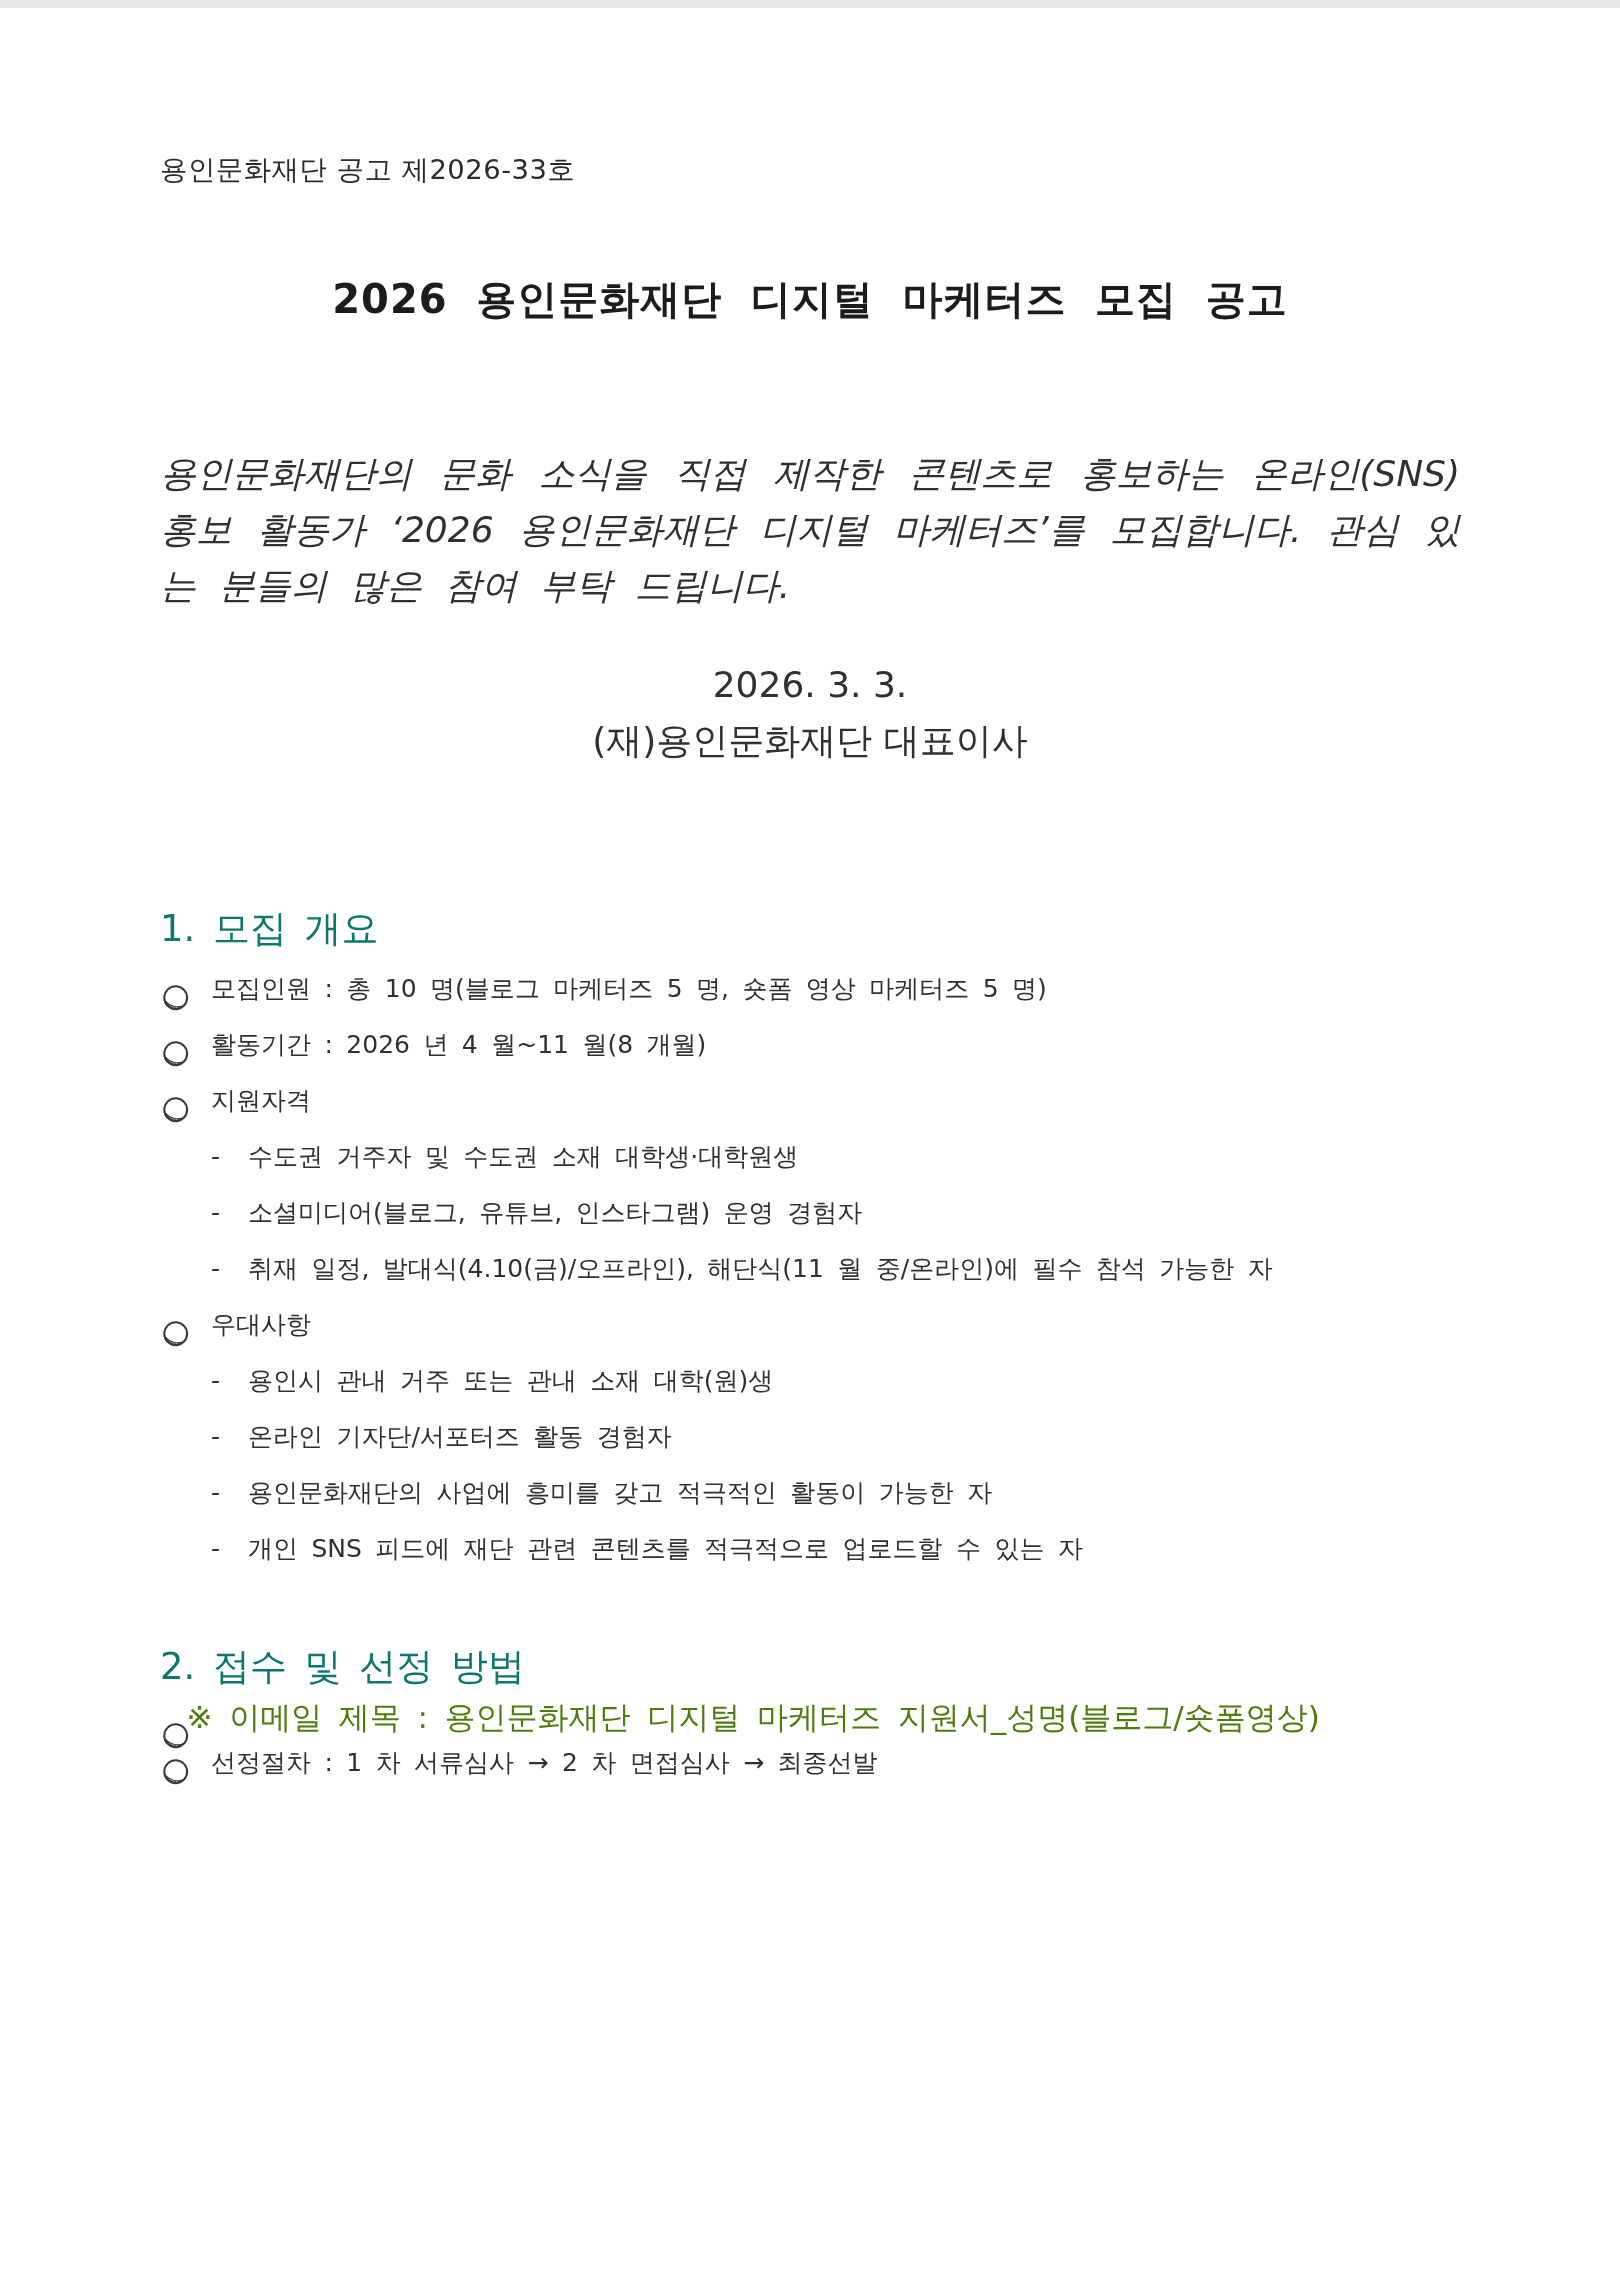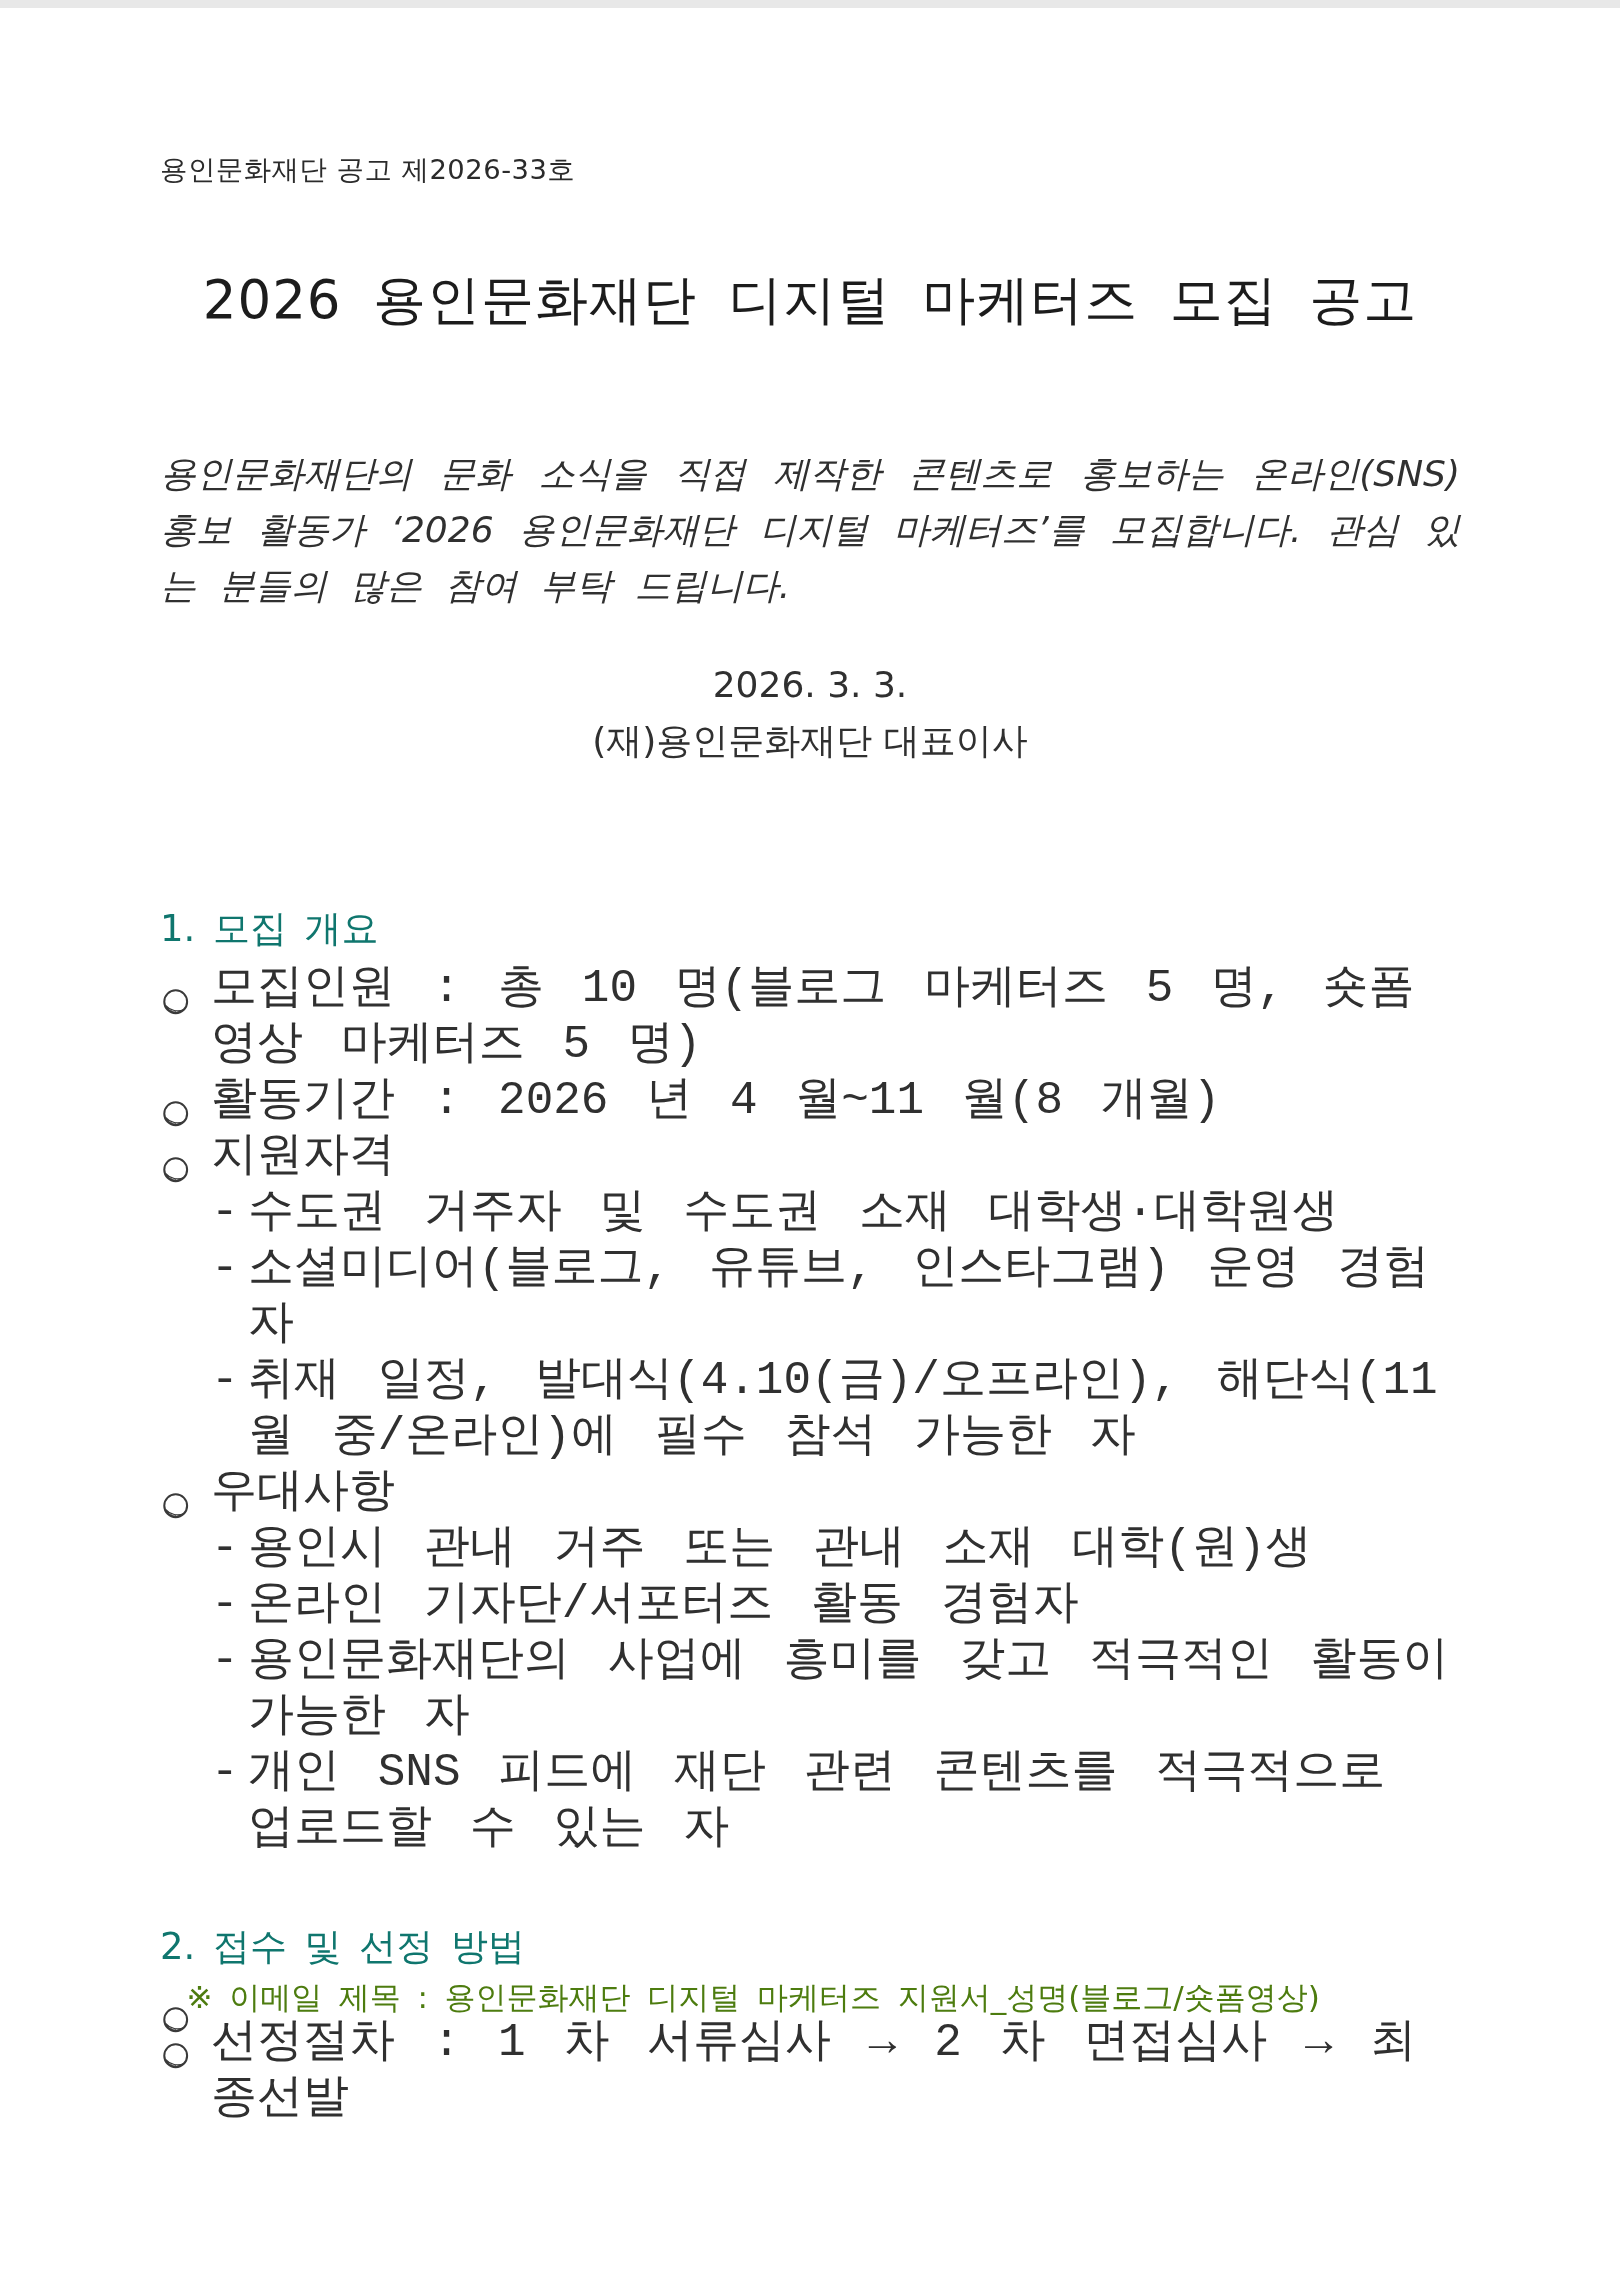--- a/index.html
+++ b/index.html
@@ -17,23 +17,23 @@
   }
   .doc-number {
     font-size: 27.4px;
     line-height: 39px;
     color: #2b2b2b;
     letter-spacing: 0.5px;
   }
   .doc-title {
     margin-top: 78px;
     text-align: center;
-    font-size: 53px;
+    font-size: 40px;
     line-height: 65px;
-    font-weight: normal;
+    font-weight: bold;
     color: #1c1c1c;
     letter-spacing: 1px;
     word-spacing: 13.7px;
   }
   .intro {
     margin-top: 114px;
     font-size: 36px;
     line-height: 56px;
     text-align: justify;
     word-spacing: 0.32em;
@@ -51,26 +51,25 @@
     font-size: 37px;
     line-height: 49px;
     font-weight: normal;
     color: #0f766e;
     word-spacing: 5.9px;
   }
   .sec1 { margin-top: 135px; }
   .sec2 { margin-top: 65px; }
   .doc-list { margin-top: 7.8px; }
   .li {
-    font-size: 46px;
+    font-size: 25px;
     line-height: 56px;
     color: #303030;
     position: relative;
     word-spacing: 0.22em;
-    font-family: Liberation Mono, monospace;
   }
   .li.bullet { padding-left: 51px; }
   .li.bullet > .marker {
     position: absolute;
     left: 2px;
     top: 14.7px;
     width: 27.4px;
     height: 27.4px;
     display: inline-block;
   }

